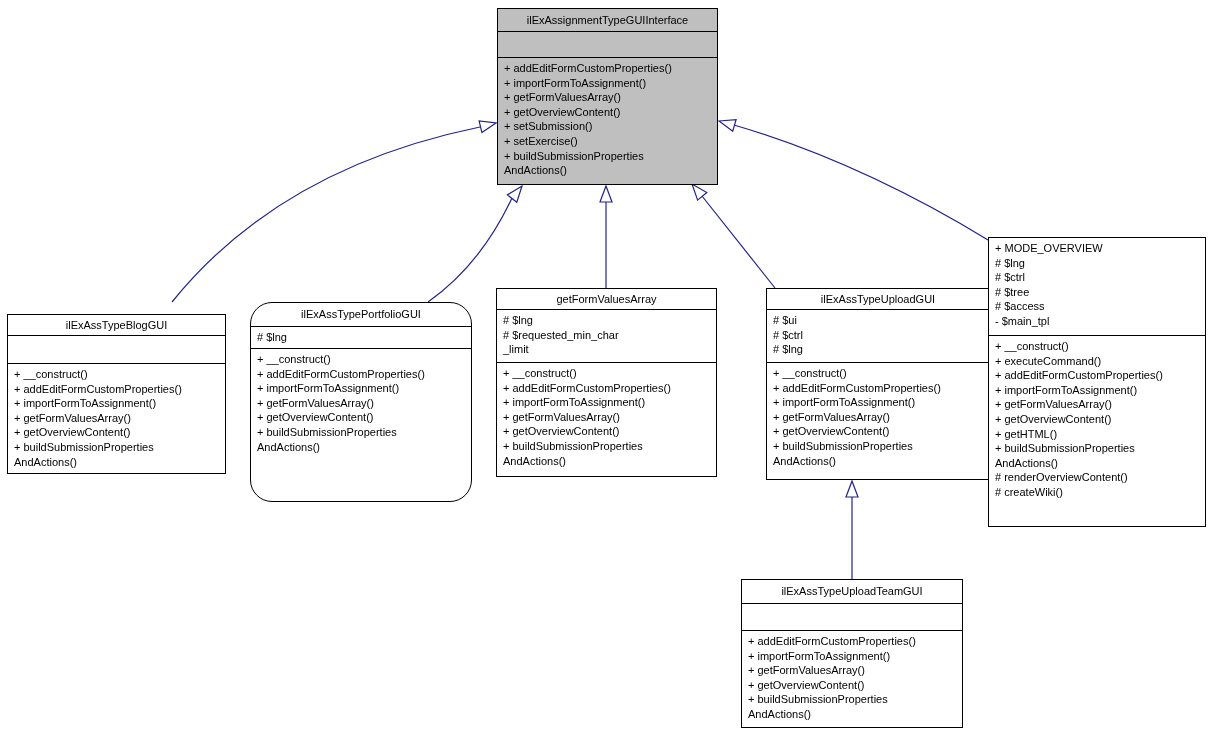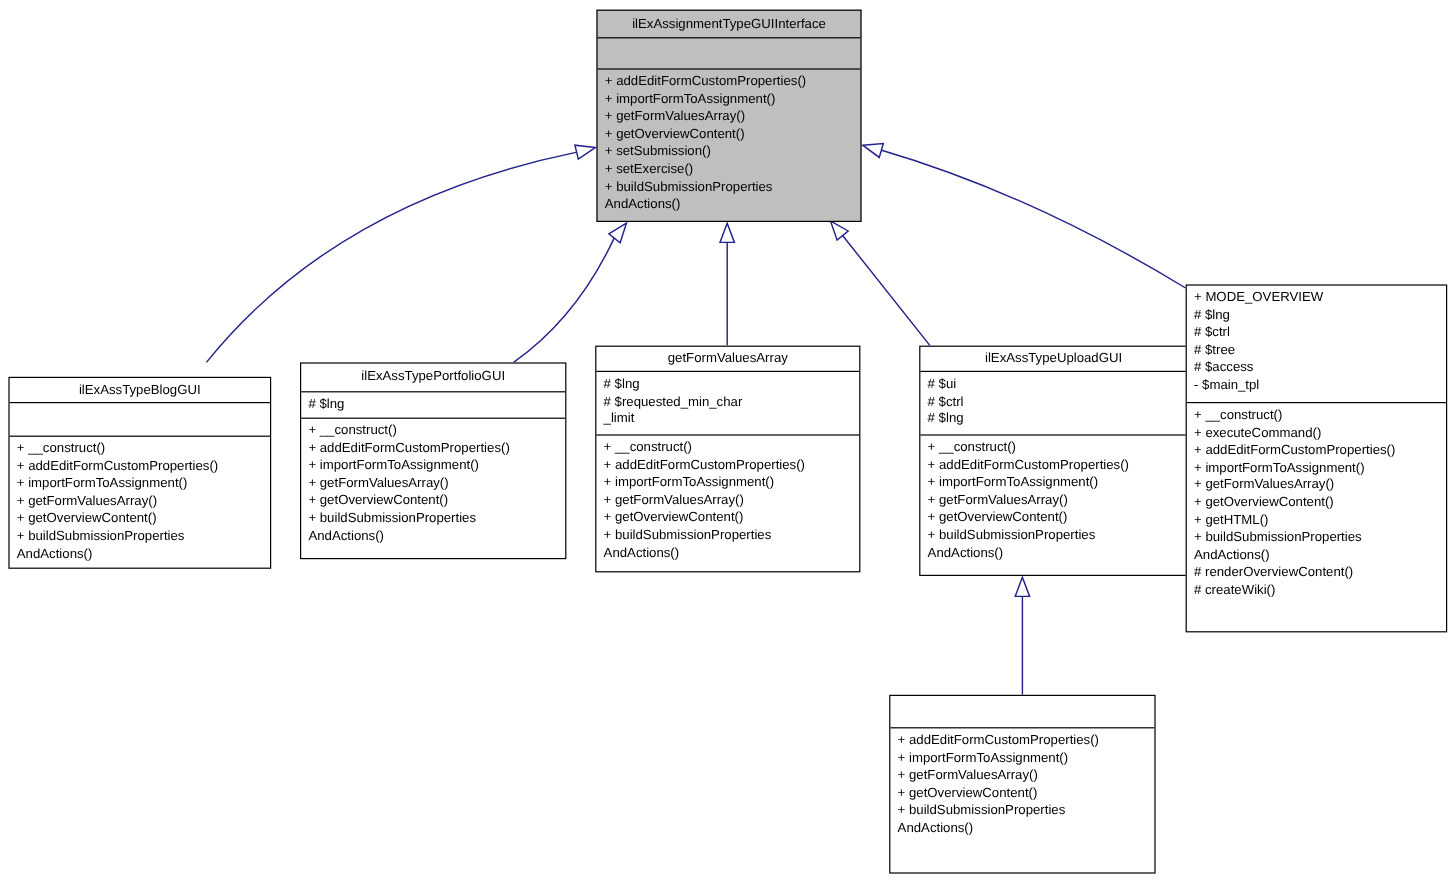--- a/index.html
+++ b/index.html
@@ -93,21 +93,21 @@
         <div class="member-line">+ __construct()</div>
         <div class="member-line">+ addEditFormCustomProperties()</div>
         <div class="member-line">+ importFormToAssignment()</div>
         <div class="member-line">+ getFormValuesArray()</div>
         <div class="member-line">+ getOverviewContent()</div>
         <div class="member-line">+ buildSubmissionProperties
 AndActions()</div>
       </div>
   </div>
 
-  <div class="class-box" style="left:250px;top:302px;width:222px;height:164px;">
+  <div class="class-box" style="left:250px;top:302px;width:222px;height:200px;border-radius:22px;">
     <div class="compartment title" style="height:24px">ilExAssTypePortfolioGUI</div>
     <div class="compartment attrs" style="height:22px">
         <div class="member-line"># $lng</div>
       </div>
     <div class="compartment methods">
         <div class="member-line">+ __construct()</div>
         <div class="member-line">+ addEditFormCustomProperties()</div>
         <div class="member-line">+ importFormToAssignment()</div>
         <div class="member-line">+ getFormValuesArray()</div>
         <div class="member-line">+ getOverviewContent()</div>
@@ -170,20 +170,21 @@
         <div class="member-line">+ getOverviewContent()</div>
         <div class="member-line">+ getHTML()</div>
         <div class="member-line">+ buildSubmissionProperties
 AndActions()</div>
         <div class="member-line"># renderOverviewContent()</div>
         <div class="member-line"># createWiki()</div>
       </div>
   </div>
 
   <div class="class-box" style="left:741px;top:579px;width:222px;height:149px;">
+    <div class="compartment title" style="height:24px">ilExAssTypeUploadTeamGUI</div>
     <div class="compartment attrs" style="height:27px"></div>
     <div class="compartment methods">
         <div class="member-line">+ addEditFormCustomProperties()</div>
         <div class="member-line">+ importFormToAssignment()</div>
         <div class="member-line">+ getFormValuesArray()</div>
         <div class="member-line">+ getOverviewContent()</div>
         <div class="member-line">+ buildSubmissionProperties
 AndActions()</div>
       </div>
   </div>

